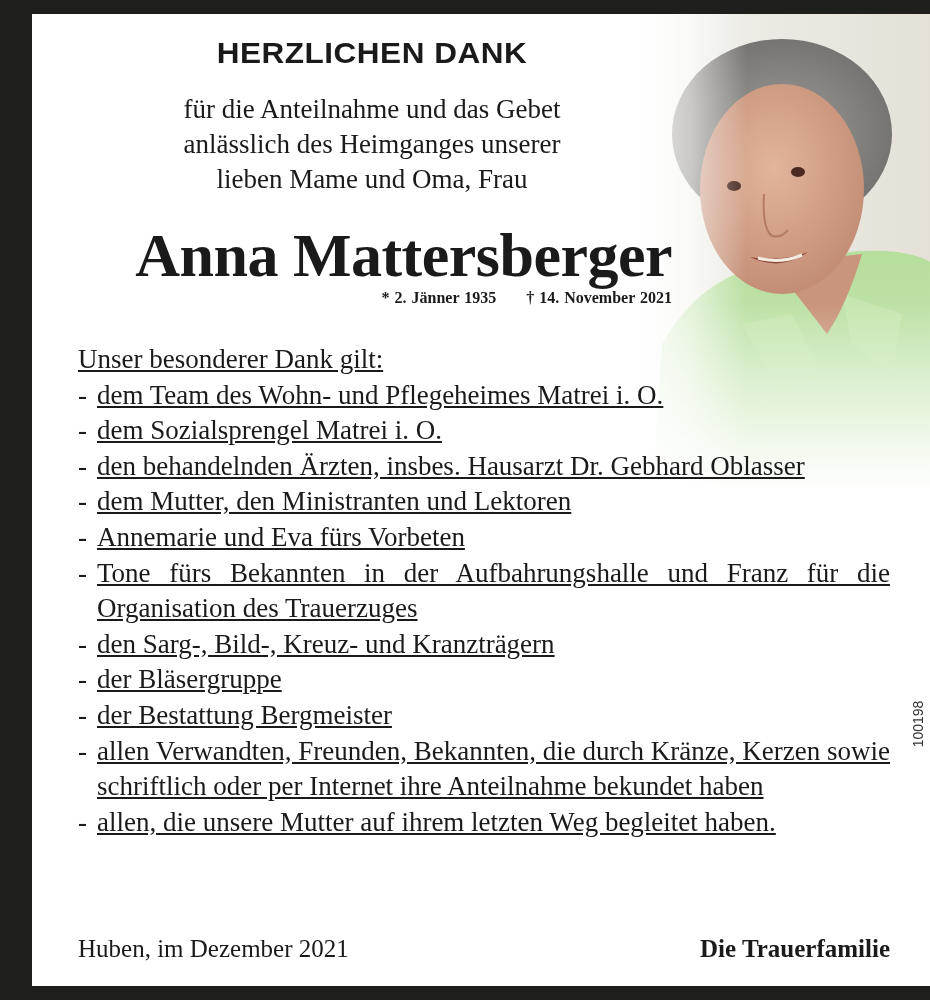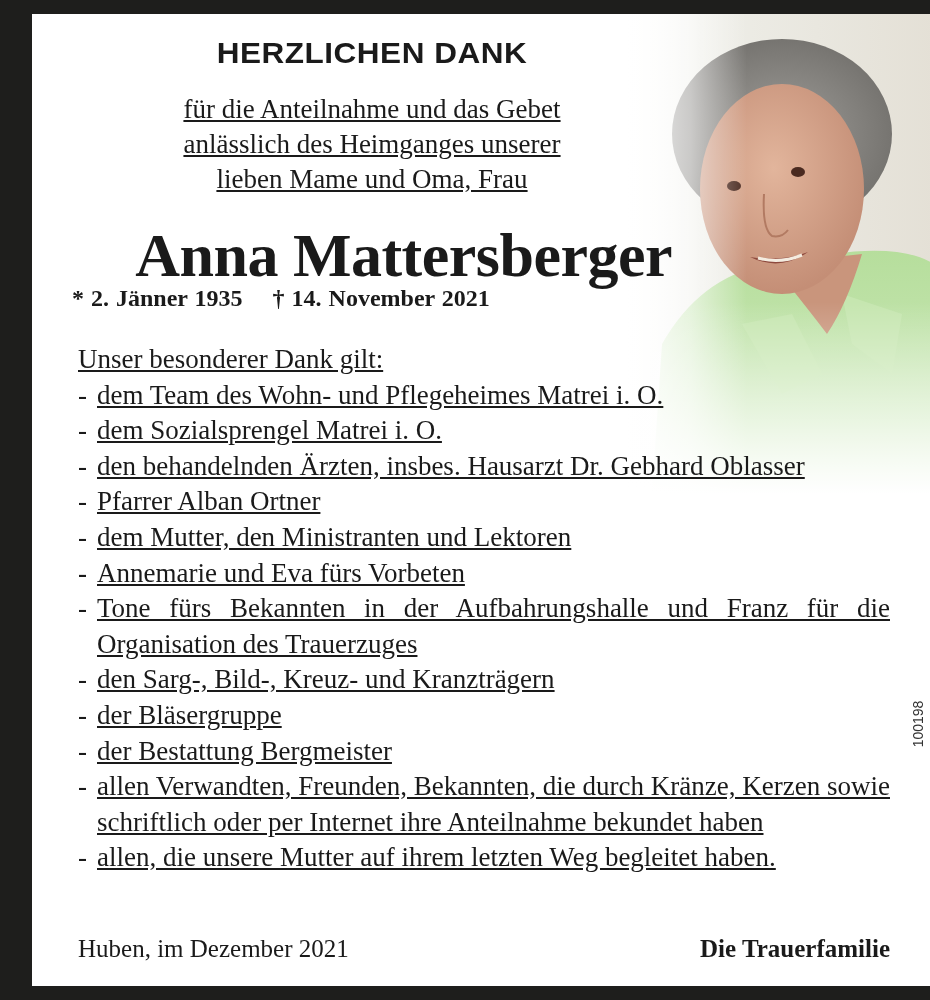--- a/index.html
+++ b/index.html
@@ -34,36 +34,35 @@
     font-size: 30px;
     letter-spacing: 0.5px;
     transform: scaleX(1.05);
   }
   .intro {
     position: absolute;
     left: 40px; width: 600px; top: 78px;
     text-align: center;
     font-size: 27px;
     line-height: 35px;
-    text-decoration: underline;
   }
   .name {
     position: absolute;
     left: 40px; width: 600px; top: 206px;
     text-align: right;
     font-size: 62px;
     font-weight: bold;
     letter-spacing: -0.5px;
     line-height: 70px;
   }
   .dates {
     position: absolute;
     left: 40px; width: 600px; top: 268px;
-    text-align: left;
-    font-size: 24px;
+    text-align: right;
+    font-size: 16px;
     font-weight: bold;
     line-height: 32px;
     word-spacing: 1px;
   }
   .dates .sep { display: inline-block; width: 30px; }
   .thanks {
     position: absolute;
     left: 46px; right: 44px; top: 328px;
     font-size: 27px;
     line-height: 35.6px;
@@ -168,21 +167,21 @@
   <div class="dates">
     <span>* 2. Jänner 1935</span><span class="sep"></span><span>† 14. November 2021</span>
   </div>
 
   <div class="thanks">
     <span class="lead">Unser besonderer Dank gilt:</span>
     <ul>
       <li><span class="dash">-</span><span>dem Team des Wohn- und Pflegeheimes Matrei i. O.</span></li>
       <li><span class="dash">-</span><span>dem Sozialsprengel Matrei i. O.</span></li>
       <li><span class="dash">-</span><span>den behandelnden Ärzten, insbes. Hausarzt Dr. Gebhard Oblasser</span></li>
-      <li><span class="dash">-</span><span>Pfarrer Alban Ortner</span></li>
+      <li><span class="dash">-</span></li>
       <li><span class="dash">-</span><span>dem Mutter, den Ministranten und Lektoren</span></li>
       <li><span class="dash">-</span></li>
       <li><span class="dash">-</span><span>Annemarie und Eva fürs Vorbeten</span></li>
       <li class="just"><span class="dash">-</span><span>Tone fürs Bekannten in der Aufbahrungshalle und Franz für die Organisation des Trauerzuges</span></li>
       <li><span class="dash">-</span><span>den Sarg-, Bild-, Kreuz- und Kranzträgern</span></li>
       <li><span class="dash">-</span><span>der Bläsergruppe</span></li>
       <li><span class="dash">-</span><span>der Bestattung Bergmeister</span></li>
       <li class="just"><span class="dash">-</span><span>allen Verwandten, Freunden, Bekannten, die durch Kränze, Kerzen sowie schriftlich oder per Internet ihre Anteilnahme bekundet haben</span></li>
       <li><span class="dash">-</span><span>allen, die unsere Mutter auf ihrem letzten Weg begleitet haben.</span></li>
     </ul>

